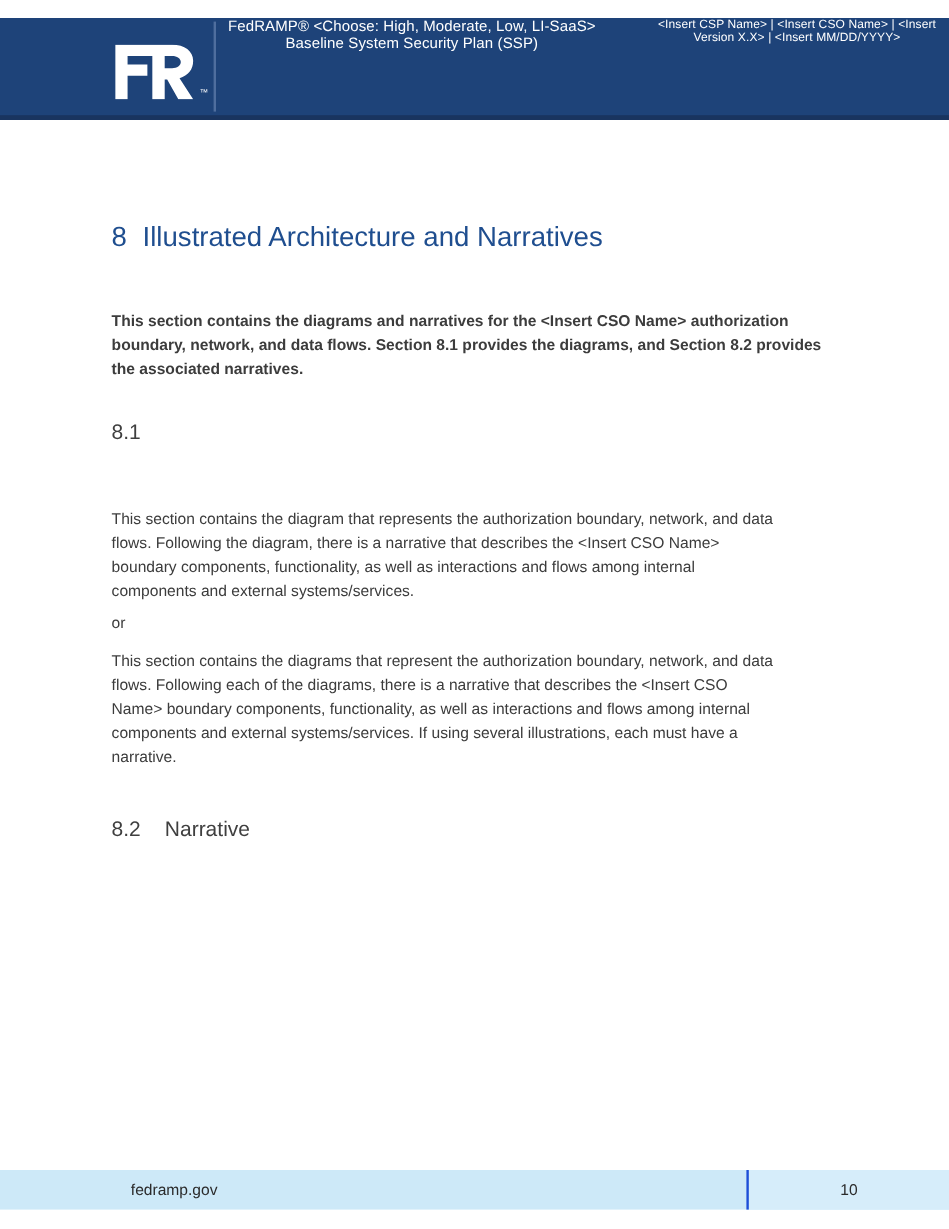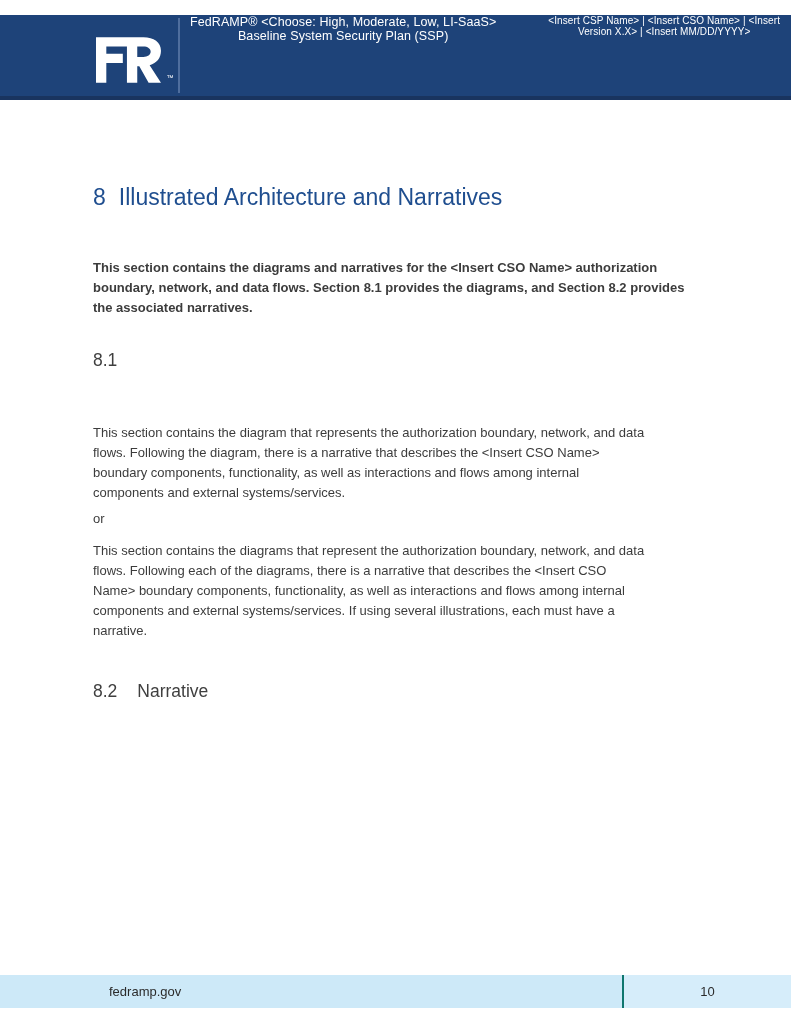--- a/index.html
+++ b/index.html
@@ -105,21 +105,21 @@
     display: flex;
     align-items: center;
     font-size: 13px;
     color: #2B2B2B;
     margin-left: 16px;
   }
   .footer-pagecell {
     position: absolute;
     left: 622px; right: 0; top: 0; bottom: 0;
     background: #D6EDFA;
-    border-left: 2px solid #0f766e;
+    border-left: 2px solid #1d4ed8;
     display: flex;
     align-items: center;
     justify-content: center;
     font-size: 13px;
     color: #2B2B2B;
   }
 </style>
 </head>
 <body>
 

